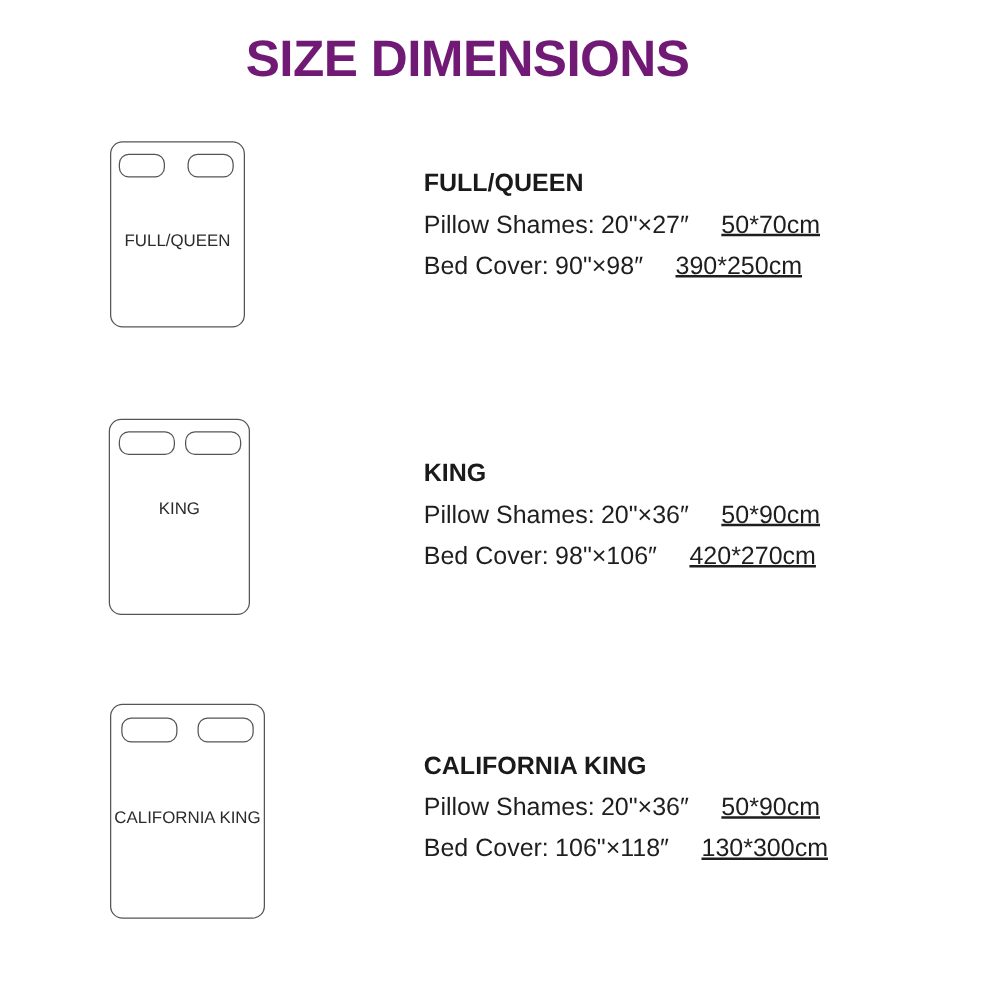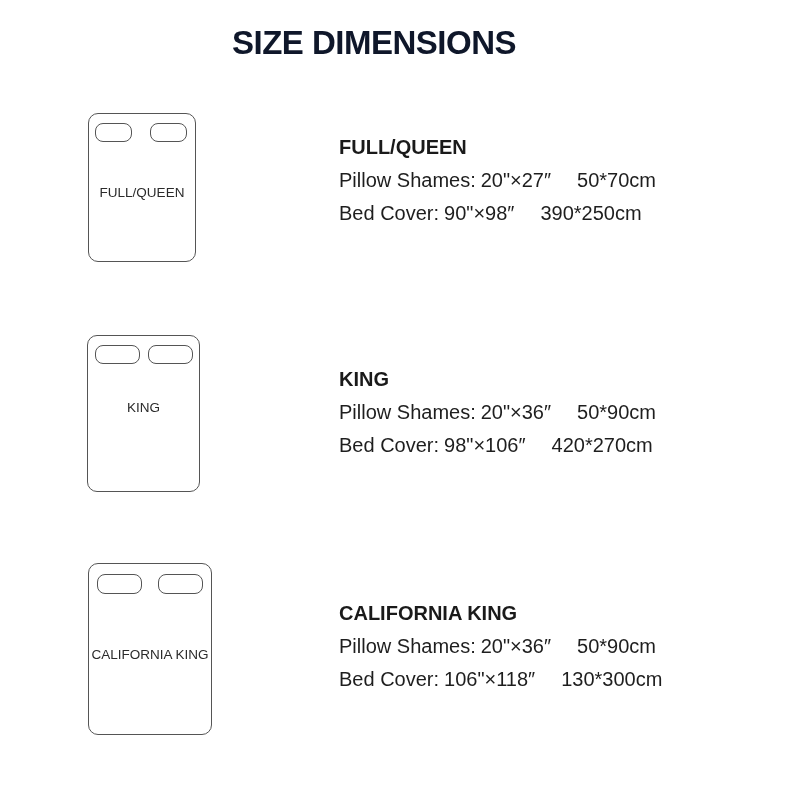--- a/index.html
+++ b/index.html
@@ -3,21 +3,21 @@
 <meta charset="utf-8">
 <style>
   html,body{margin:0;padding:0;}
   body{
     width:800px;height:800px;position:relative;overflow:hidden;
     background:#ffffff;color:#1e1e1e;
     font-family:"Liberation Sans",sans-serif;
   }
   .title{
     position:absolute;top:24px;left:0;width:748px;margin:0;
-    text-align:center;font-size:33px;font-weight:700;letter-spacing:-0.5px;color:#0f172a;
+    text-align:center;font-size:41px;font-weight:700;letter-spacing:-0.5px;color:#701a75;
   }
   
   .bed{position:absolute;border:1.6px solid #555;border-radius:10px;background:#fff;box-sizing:border-box;}
   .bed-0{left:88px;top:113px;width:108px;height:149px;}
   .bed-1{left:87px;top:335px;width:113px;height:157px;}
   .bed-2{left:88px;top:563px;width:124px;height:172px;}
   .pillow{position:absolute;top:9px;height:19px;border:1.5px solid #555;border-radius:8px;box-sizing:border-box;background:#fff;}
   .bed-0 .pl{left:6px;width:37px;}  .bed-0 .pr{left:61px;width:37px;}
   .bed-1 .pl{left:7px;width:45px;}  .bed-1 .pr{left:60px;width:45px;}
   .bed-2 .pl{left:8px;width:45px;top:10px;height:20px;}  .bed-2 .pr{left:69px;width:45px;top:10px;height:20px;}
@@ -29,21 +29,21 @@
   .bed-1 .bed-label{top:46%;}
   .bed-2 .bed-label{top:53%;}
   
   .info{position:absolute;left:339px;}
   .info-0{top:131px;}
   .info-1{top:363px;}
   .info-2{top:597px;}
   .heading{font-size:20px;font-weight:700;line-height:33px;color:#1a1a1a;}
   .line{margin:0;font-size:20px;font-weight:500;line-height:33px;color:#1e1e1e;white-space:nowrap;}
   .line .in{margin-left:5px;}
-  .line .cm{margin-left:26px;}
+  .line .cm{margin-left:26px;text-decoration:underline;}
 </style>
 </head>
 <body>
 
 <h1 class="title">SIZE DIMENSIONS</h1>
 
 <div class="bed bed-0">
   <span class="pillow pl"></span>
   <span class="pillow pr"></span>
   <span class="bed-label">FULL/QUEEN</span>

